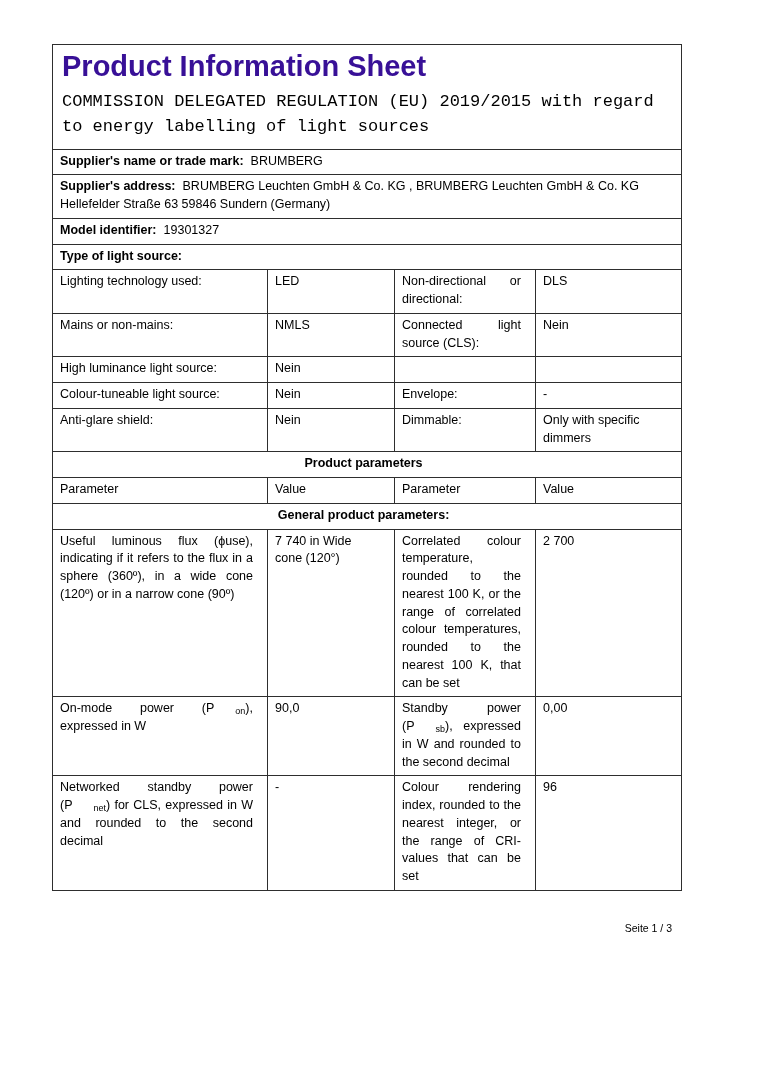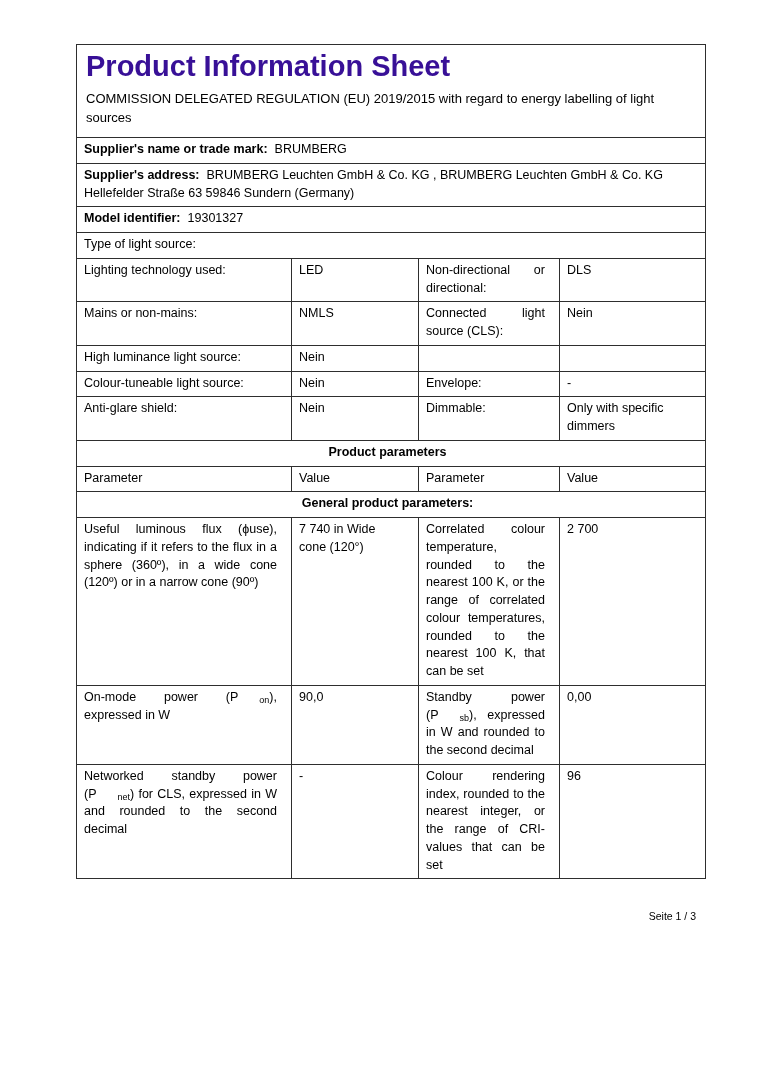--- a/index.html
+++ b/index.html
@@ -10,21 +10,21 @@
     color: #000000;
   }
   body {
     width: 764px;
     height: 1080px;
     position: relative;
     overflow: hidden;
   }
   .sheet {
     position: absolute;
-    left: 76px;
+    left: 52px;
     top: 44px;
     width: 629px;
   }
   table.pis {
     border-collapse: collapse;
     width: 629px;
     table-layout: fixed;
   }
   table.pis td {
     border: 1px solid #2e2e2e;
@@ -37,25 +37,26 @@
   .title-cell { padding: 5px 9px 9px 9px !important; }
   .doc-title {
     color: #381097;
     font-size: 29px;
     font-weight: bold;
     margin: 0 0 7px 0;
     line-height: 1.15;
     letter-spacing: 0px;
   }
   .regulation {
-    font-size: 13px;
+    font-size: 17px;
     line-height: 1.45;
     margin: 0;
-  }
-  .bold { font-weight: normal; }
+    font-family: Liberation Mono, monospace;
+  }
+  .bold { font-weight: bold; }
   .label-inline { font-weight: bold; }
   .value-inline { margin-left: 7px; }
   .param { text-align: justify; }
   .value { }
   .section-center {
     text-align: center !important;
     font-weight: bold;
     margin-left: 13px;
   }
   .cap-line2 { margin-top: 9px; }

